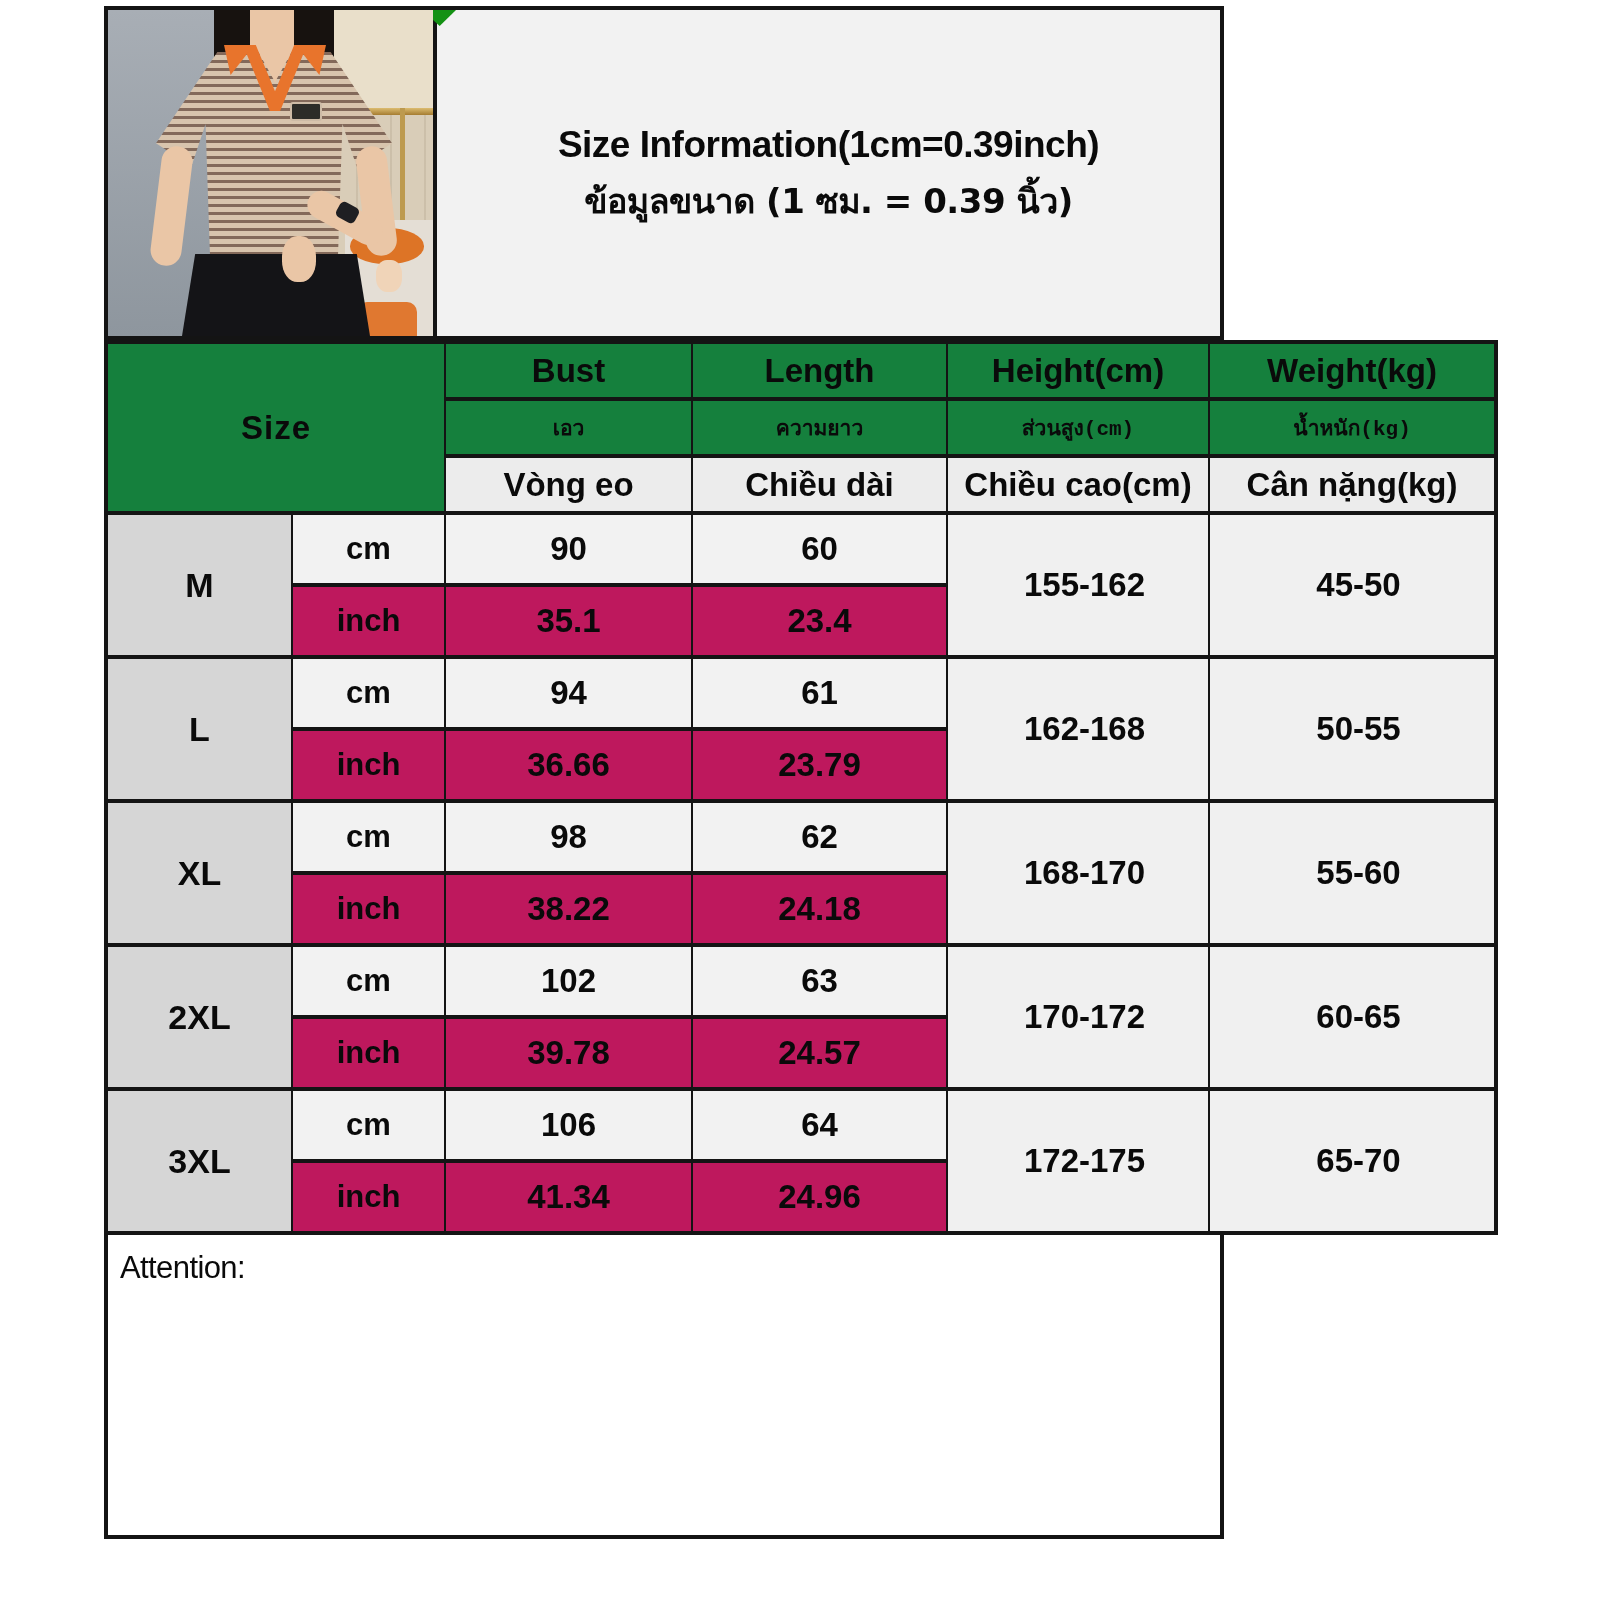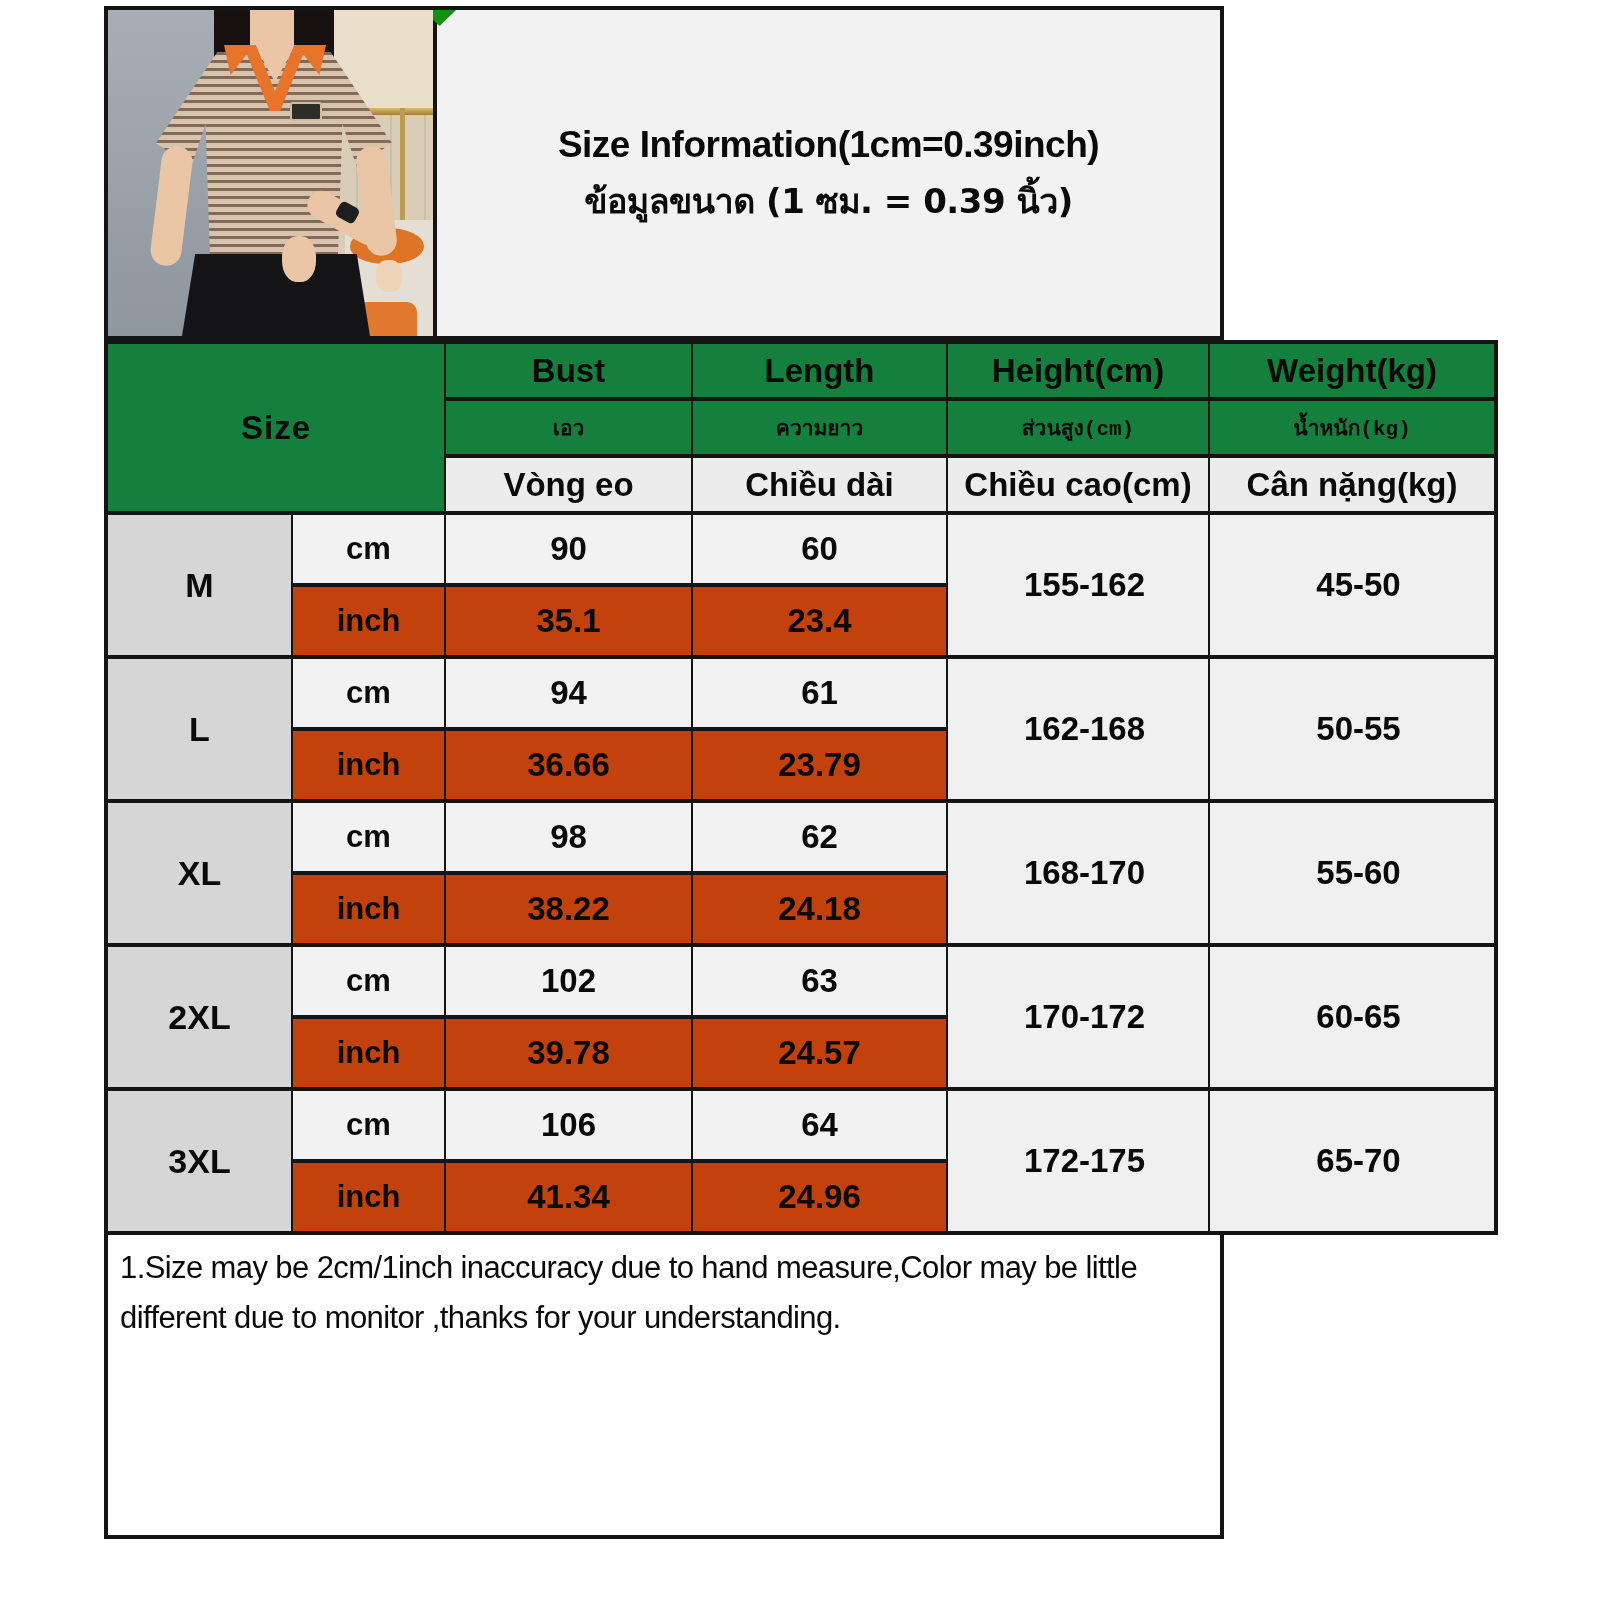--- a/index.html
+++ b/index.html
@@ -58,21 +58,21 @@
     padding:0;font-weight:bold;overflow:hidden;}
   col.c-size{width:186px;}col.c-unit{width:153px;}col.c-bust{width:247px;}
   col.c-length{width:255px;}col.c-height{width:262px;}col.c-weight{width:287px;}
   tr.hdr{height:57px;}
   tr.hdr th{background:#15803d;font-size:33px;}
   tr.r-th th{font-family:Liberation Mono, monospace;font-size:21px;}
   tr.r-vi th{background:#ececec;}
   th.corner{background:#d6d6d6;font-size:57px;letter-spacing:1px;}
   tr.data{height:72px;font-size:33px;}
   tr.cm-row td{background:#f2f2f2;}
-  tr.inch-row td{background:#c2410c;}
+  tr.inch-row td{background:#be185d;}
   td.size-label{background:#d6d6d6 !important;font-size:34px;}
   td.unit{font-size:31px;}
   td.range{background:#f0f0f0 !important;padding-left:13px;}
 
   
   .attention{box-sizing:border-box;border:4px solid #141414;border-top:none;min-height:304px;
     padding:8px 12px 10px 12px;font-size:31px;font-weight:400;letter-spacing:-0.6px;line-height:1.6;}
 </style>
 </head>
 <body>
@@ -213,16 +213,16 @@
       </tr>
       <tr class="data inch-row">
         <td class="unit">inch</td>
         <td>41.34</td>
         <td>24.96</td>
       </tr>
     </tbody>
   </table>
 
   <div class="attention">
-    <div>1.Size may be 2cm/1inch inaccuracy due to hand measure,Color may be little different due to monitor ,thanks for your understanding.</div>
+    <div>Attention:</div>
   </div>
 
 </div>
 
 </body></html>

